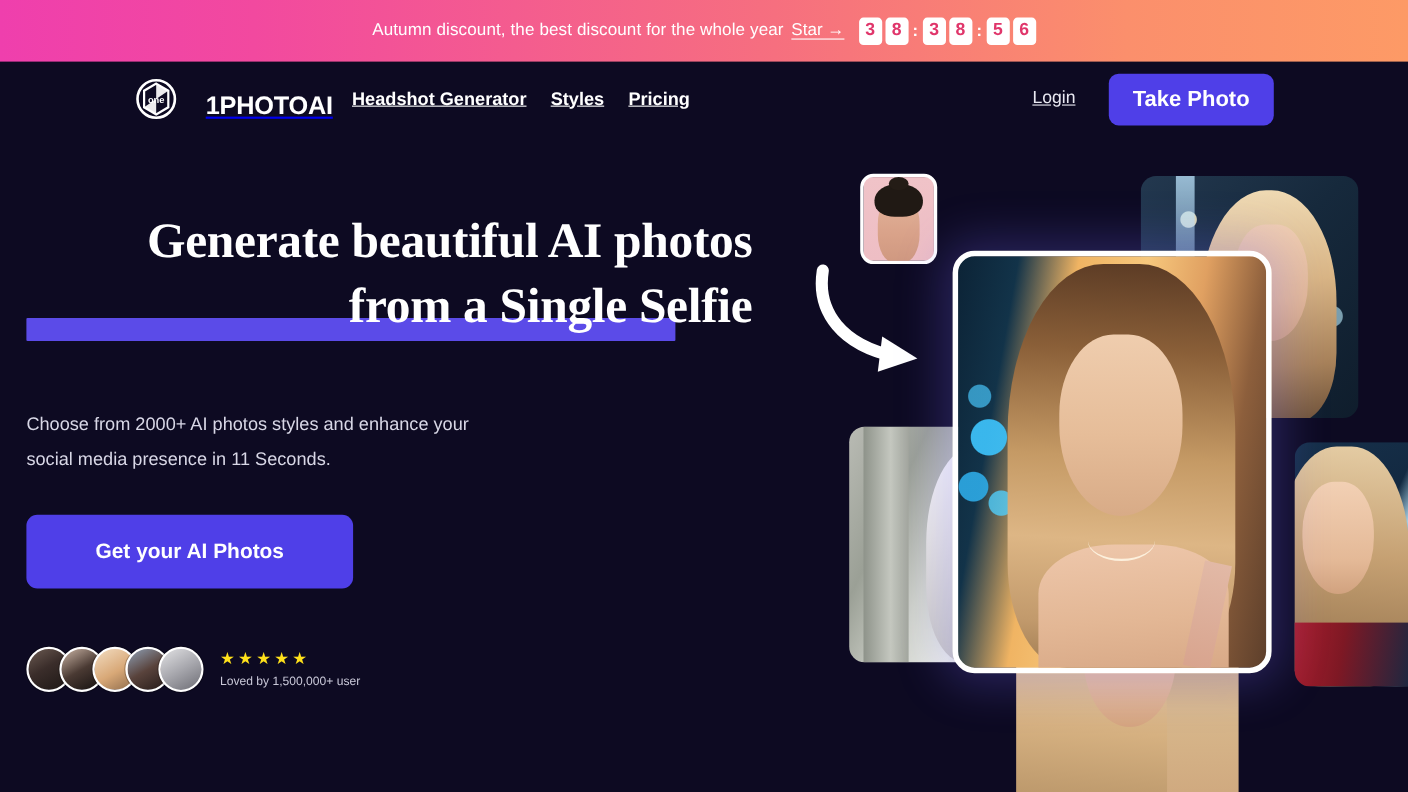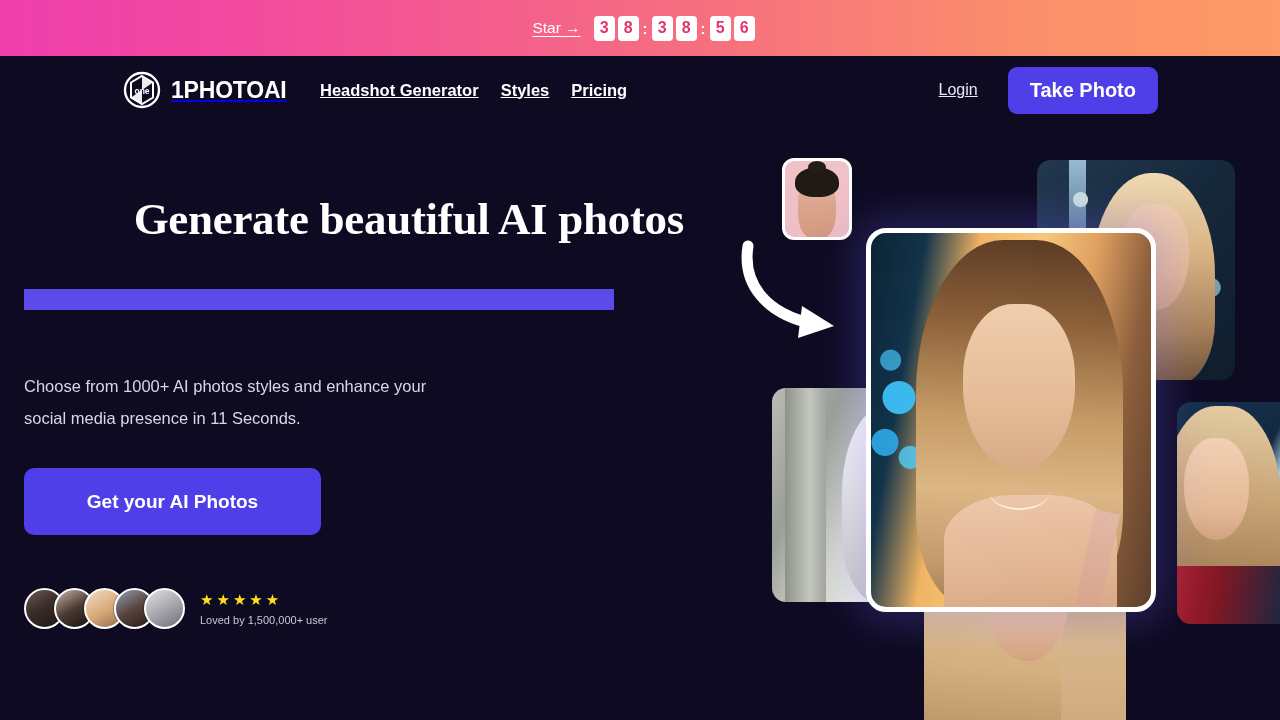--- a/index.html
+++ b/index.html
@@ -32,21 +32,21 @@
     display:flex; align-items:center; justify-content:center;
     font-family:"Liberation Sans", sans-serif;
   }
   .colon{ color:#ffffff; font-size:15px; font-weight:bold; padding:0 4px; }
 
   
   .navbar{
     position:absolute; left:0; top:56px; width:1280px; height:68px;
     display:flex; align-items:center;
   }
-  .brand{ position:absolute; left:122px; display:flex; align-items:center; gap:9px; }
+  .brand{ position:absolute; left:122px; display:flex; align-items:flex-end; gap:25px; }
   .brand-mark{ width:40px; height:40px; position:relative; }
   .brand-name{
     color:#ffffff; font-size:23px; font-weight:bold; letter-spacing:-0.2px;
   }
   .nav-links{ position:absolute; left:320px; display:flex; align-items:flex-start; gap:22px; }
   .nav-link{
     color:#ffffff; font-size:16.5px; font-weight:bold; white-space:nowrap;
   }
   .nav-right{ position:absolute; right:122px; display:flex; align-items:center; gap:30px; }
   .login-link{ color:#e9e9f2; font-size:16px; }
@@ -230,20 +230,21 @@
     border-radius:0 0 50% 50%;
   }
 
   .arrow{ position:absolute; left:40px; top:108px; width:120px; height:120px; }
 </style>
 </head>
 <body>
 
 <div class="promo-banner">
   <div class="promo-inner">
+    <span class="promo-text">Autumn discount, the best discount for the whole year</span>
     <a class="promo-link" href="#">Star →</a>
     <div class="timer">
       <div class="timer-group">
         <span class="digit">3</span>
         <span class="digit">8</span>
       </div>
       <span class="colon">:</span>
       <div class="timer-group">
         <span class="digit">3</span>
         <span class="digit">8</span>
@@ -282,25 +283,26 @@
     <a class="login-link" href="#">Login</a>
     <button class="cta-nav">Take Photo</button>
   </div>
 </div>
 
 <div class="headline-underline"></div>
 
 <div class="hero-left">
   <h1 class="headline">
     <span>Generate beautiful AI photos</span><br>
+    <span>from a Single Selfie</span>
   </h1>
 </div>
 
 <div class="subtitle">
-  <span>Choose from 1000+ AI photos styles and enhance your</span><br>
+  <span>Choose from 2000+ AI photos styles and enhance your</span><br>
   <span>social media presence in 11 Seconds.</span>
 </div>
 
 <button class="cta-main">Get your AI Photos</button>
 
 <div class="social-proof">
   <div class="avatars">
     <div class="avatar av1"></div>
     <div class="avatar av2"></div>
     <div class="avatar av3"></div>

